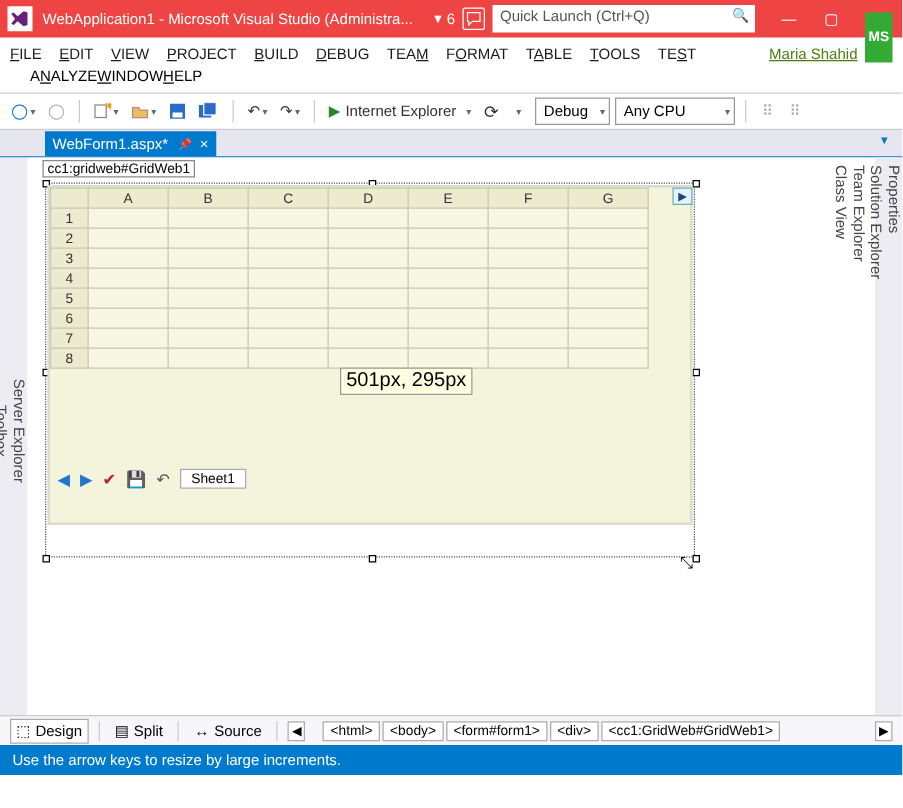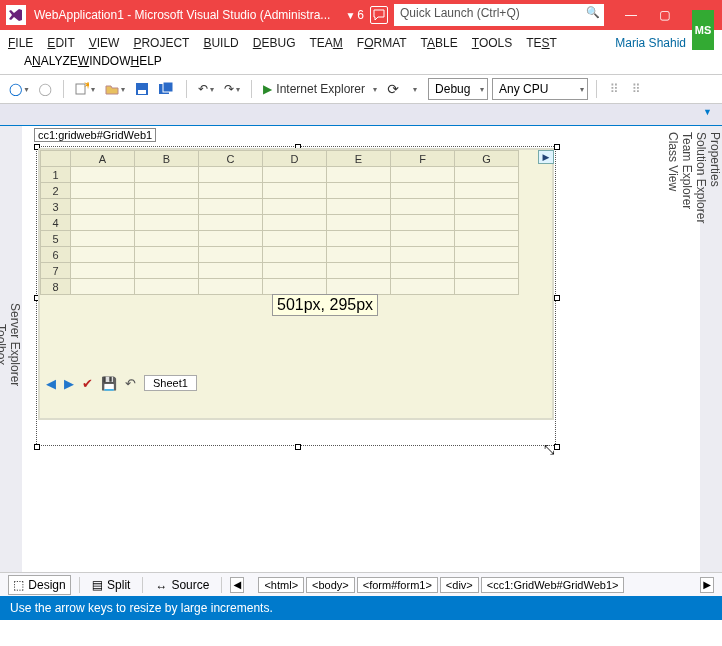--- a/index.html
+++ b/index.html
@@ -13,21 +13,21 @@
 .title-badge { display: flex; align-items: center; margin-right: 6px; color: #fff; }
 .title-badge .down { font-size: 10px; margin-right: 2px; }
 .notif { width: 18px; height: 18px; border: 1px solid #fff; border-radius: 2px; margin-right: 6px; display:flex;align-items:center;justify-content:center;}
 .quicklaunch { width: 210px; height: 22px; background: #fff; color: #555; padding: 2px 22px 2px 6px; position: relative; margin-right: 10px; }
 .quicklaunch::after { content: "🔍"; position: absolute; right: 4px; top: 2px; font-size: 11px; color: #555; }
 .win-btn { width: 34px; height: 26px; display: flex; align-items: center; justify-content: center; color: #fff; font-family: Arial; }
 
 .menubar { height: 22px; display: flex; align-items: flex-end; padding: 2px 8px; }
 .menubar .mi { margin-right: 14px; color: #1b1b1b; cursor: default; }
 .menubar .mi u { text-decoration: underline; }
-.menubar .user { margin-left: auto; color: #0369a1; margin-right: 6px; }
+.menubar .user { margin-left: auto; color: #4d7c0f; margin-right: 6px; text-decoration: underline; }
 .user-badge { width: 22px; height: 40px; background: #3a3; color: #fff; display:flex; align-items:center; justify-content:center; font-size:11px; font-weight:600; }
 
 .menubar2 { height: 22px; display: flex; align-items: center; padding: 0 8px 4px 24px; }
 
 .toolbar { height: 30px; border-top: 1px solid #ccc; border-bottom: 1px solid #ccc; display: flex; align-items: center; padding: 0 6px; gap: 4px; }
 .tbtn { height: 22px; min-width: 18px; display: flex; align-items: center; justify-content: center; padding: 0 3px; color: #333; position: relative; }
 .tbtn.dd::after { content: "▾"; font-size: 8px; margin-left: 2px; color: #666; }
 .sep { width: 1px; height: 18px; background: #ccc; margin: 0 4px; }
 .play { color: #2a8a2a; font-size: 12px; }
 .browser { display: flex; align-items: center; }
@@ -181,20 +181,25 @@
   <div class="tbtn refresh">⟳</div>
   <div class="tbtn" style="font-size:8px;color:#666">▾</div>
   <div class="combo">Debug</div>
   <div class="combo wide">Any CPU</div>
   <div class="sep"></div>
   <div class="tbtn" style="color:#aaa">⠿</div>
   <div class="tbtn" style="color:#aaa">⠿</div>
 </div>
 
 <div class="tabbar">
+  <div class="doc-tab">
+    <span>WebForm1.aspx*</span>
+    <span class="pin">📌</span>
+    <span class="close">×</span>
+  </div>
   <div class="tab-dd">▼</div>
 </div>
 
 <div class="content-area">
   <div class="left-rail">
     <div class="railitem">Server Explorer</div>
     <div class="railitem">Toolbox</div>
   </div>
 
   <div class="editor">

